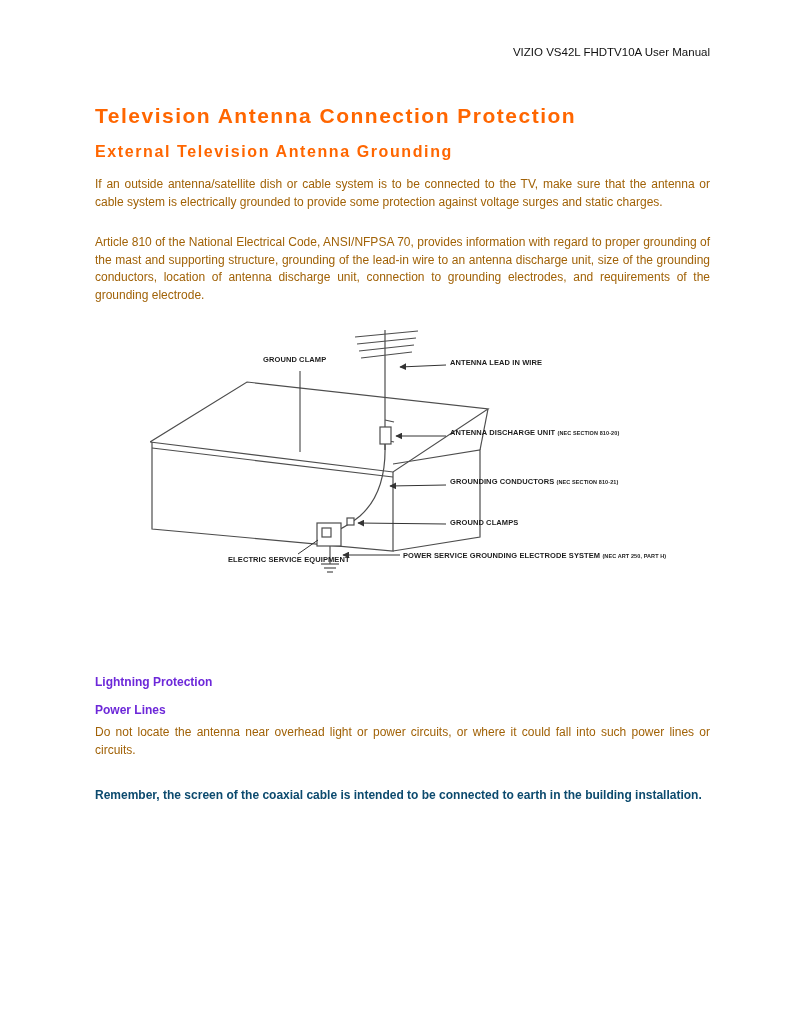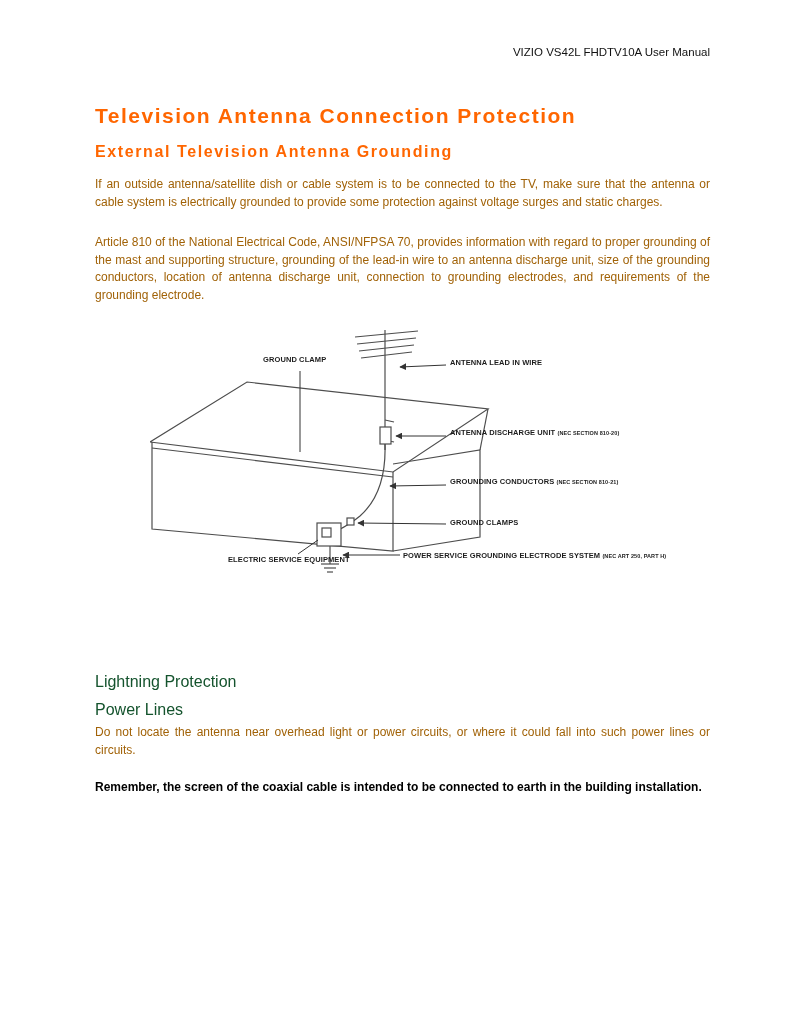--- a/index.html
+++ b/index.html
@@ -16,25 +16,25 @@
   .title-main {
     font-size:21px; font-weight:bold; color:#FF6600; letter-spacing:1.5px;
     line-height:24px;
   }
   .title-sub {
     margin-top:15px; font-size:16px; font-weight:bold; color:#FF6600;
     letter-spacing:1.6px; line-height:17px;
   }
   p.body { margin-top:16px; font-size:12px; line-height:17.5px; text-align:justify; color:#a16207; }
   p.body.second { margin-top:23px; }
-  .section-h { font-size:16px; font-weight:normal; color:#14532d; line-height:14px; }
+  .section-h { font-size:12px; font-weight:bold; color:#6d28d9; line-height:14px; }
   .section-h.lightning { margin-top:96px; }
   .section-h.power { margin-top:14px; }
   p.after-h { margin-top:7px; }
-  p.remember { margin-top:20px; font-weight:bold; color:#000000; }
+  p.remember { margin-top:28px; font-weight:bold; color:#0c4a6e; }
 
   
   .diagram { position:relative; margin:20px 0 0 55px; width:505px; height:255px; }
   .diagram svg.house { position:absolute; left:0; top:0; }
   .dlabel {
     position:absolute; font-size:7.5px; font-weight:bold; color:#1c1c1c;
     white-space:nowrap; letter-spacing:0.1px;text-align:right;
   }
   .dlabel .note { font-size:5.5px; font-weight:bold; color:#1c1c1c; }
 

